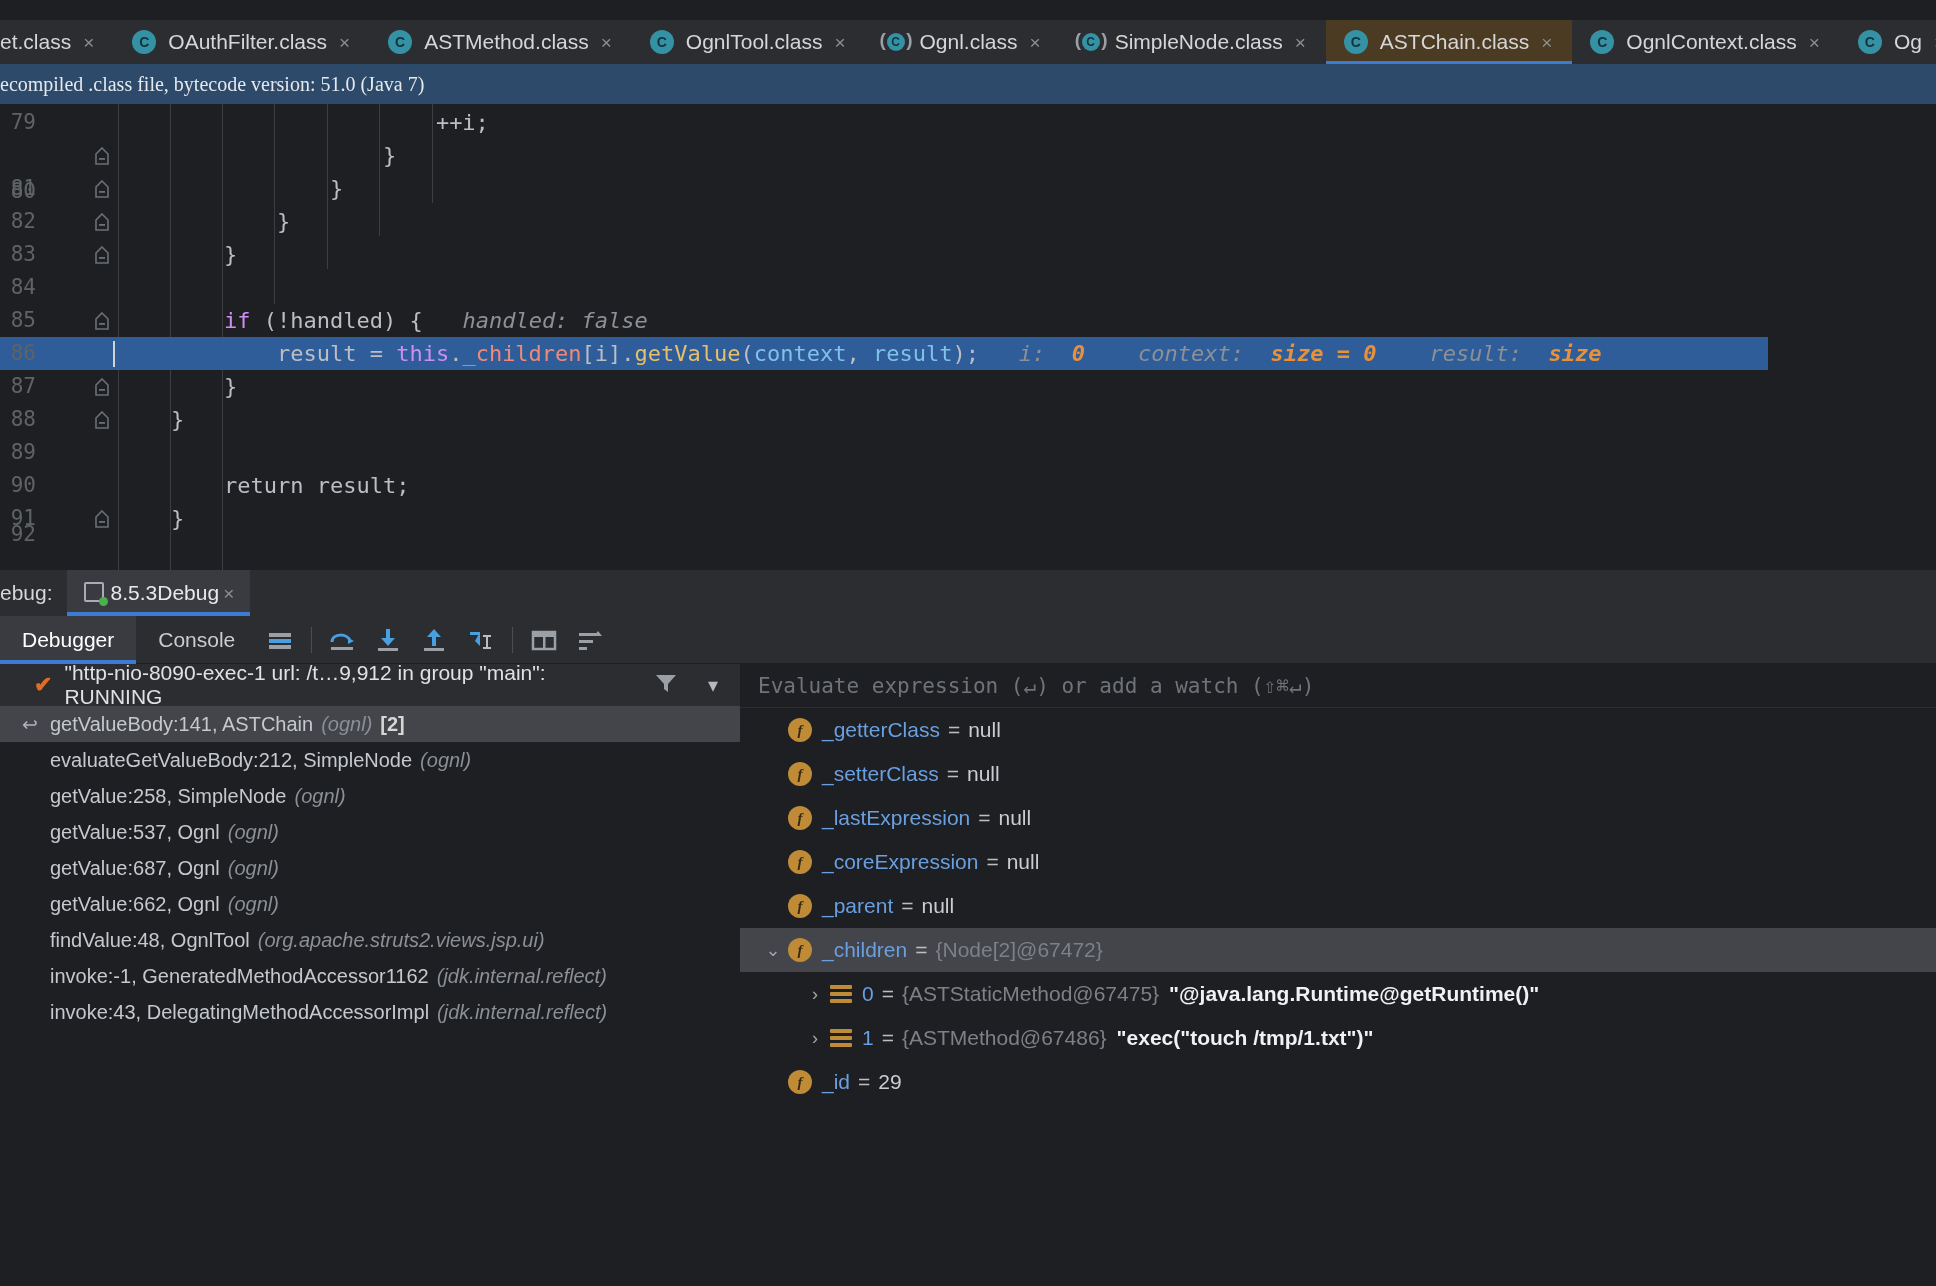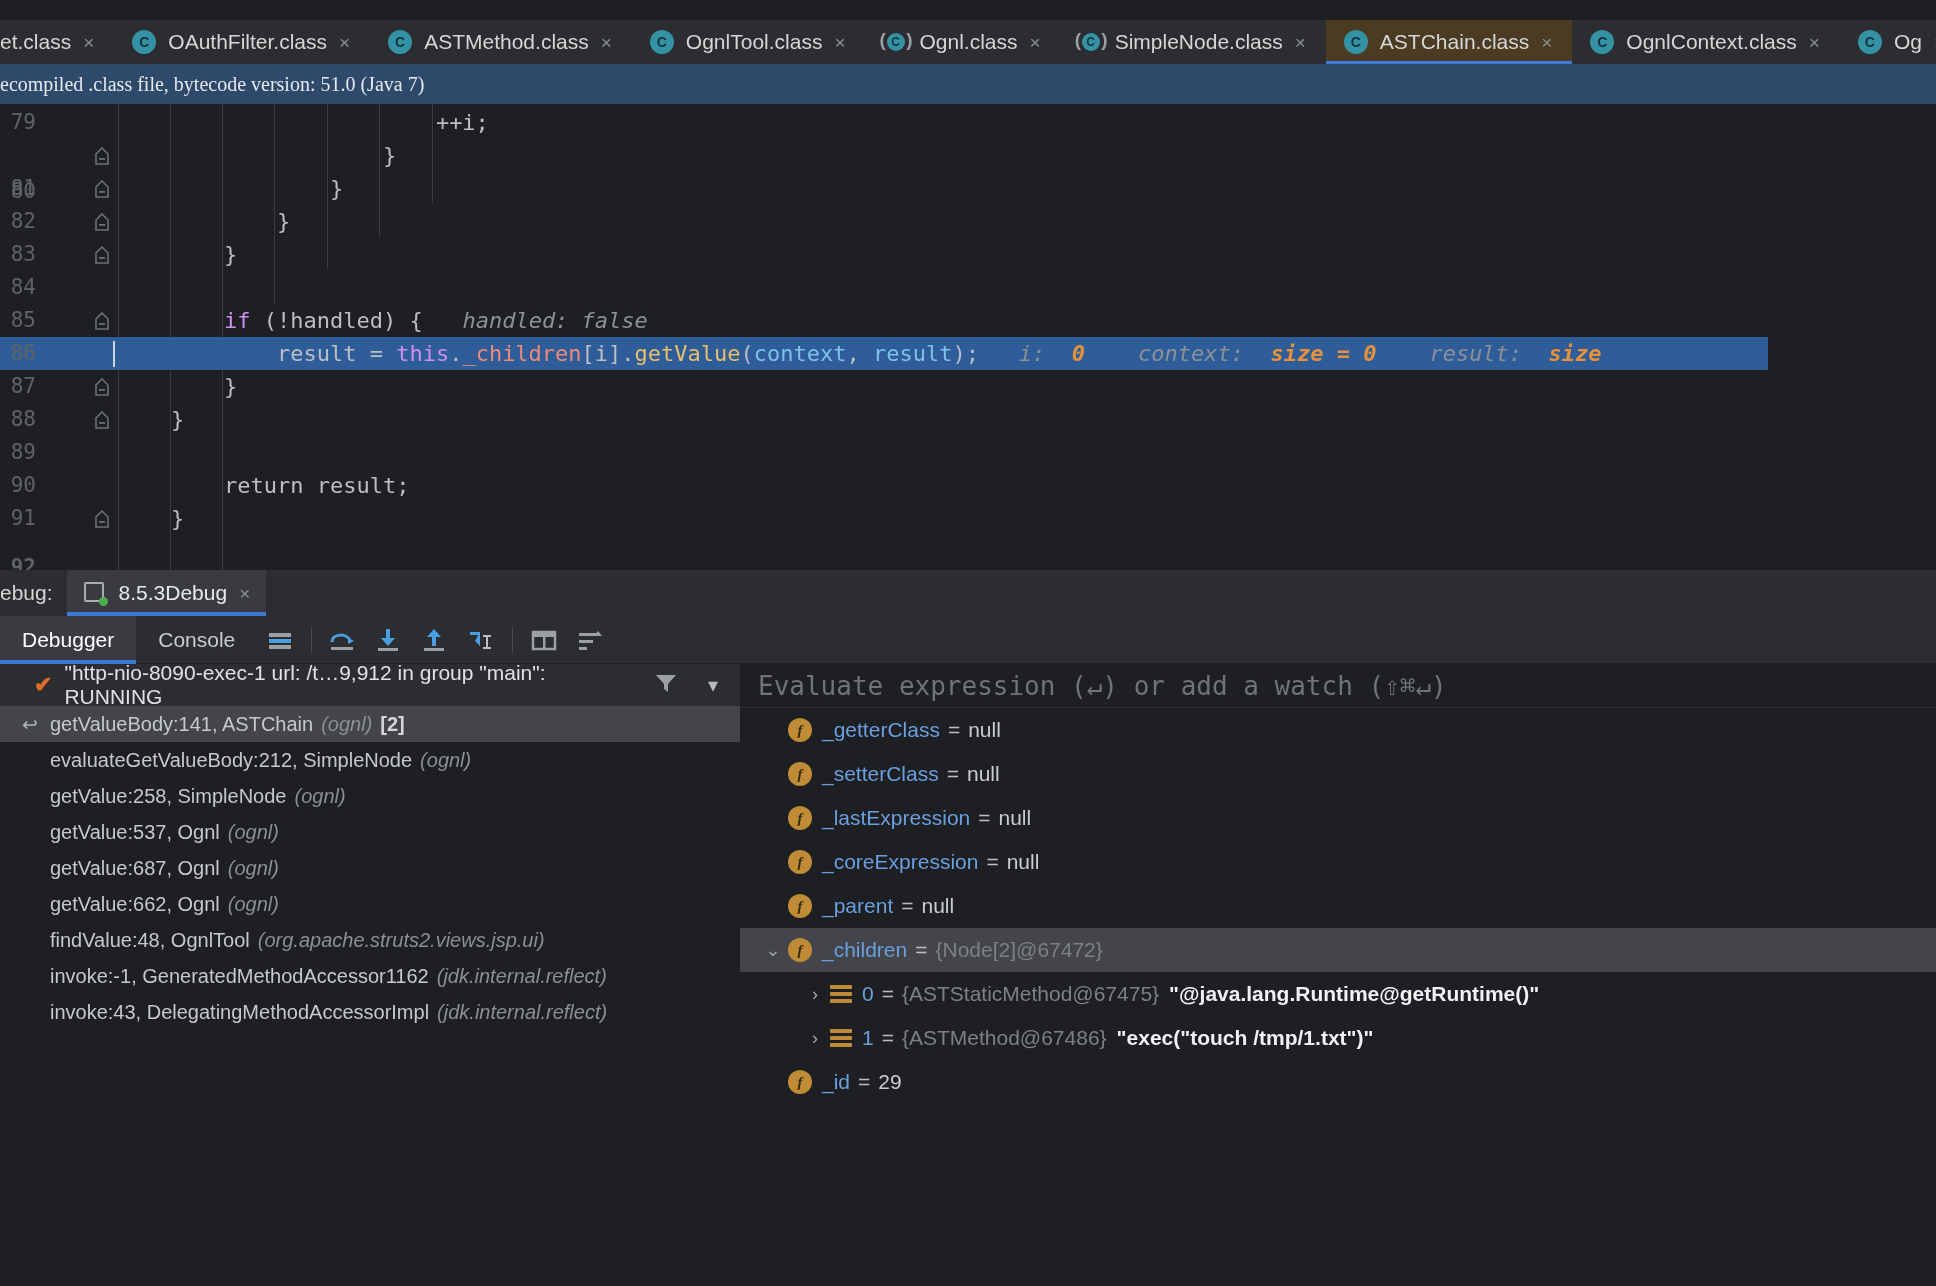--- a/index.html
+++ b/index.html
@@ -85,21 +85,21 @@
 
   
   .dbgheader{
     position:absolute; left:0; top:570px; width:1936px; height:46px;
     background:#2b2d30; display:flex; align-items:center; gap:0;
   }
   .dbglabel{
     font-size:21px; color:#d6d6d6; padding-left:0px; padding-right:14px;
   }
   .dbgtab{
-    display:flex; align-items:center; gap:12px; height:46px; padding:0 16px;
+    display:flex; align-items:center; gap:4px; height:46px; padding:0 16px;
     background:#393b40; position:relative; font-size:21px; color:#e6e9ed;
   }
   .dbgtab::after{
     content:""; position:absolute; left:0; right:0; bottom:0; height:4px; background:#3b7bd4;
   }
   .runicon{ position:relative; width:24px; height:24px; }
   .runicon .sq{
     position:absolute; left:1px; top:1px; width:20px; height:20px;
     border:2px solid #a9adb3; border-radius:2px;
   }
@@ -145,21 +145,21 @@
     position:absolute; left:22px; color:#b0b4ba; font-size:19px;
   }
 
   
   .vars{
     position:absolute; left:740px; top:664px; width:1196px; height:622px;
     background:#1e1f22; overflow:hidden;
   }
   .watchbar{
     height:44px; display:flex; align-items:center; padding-left:18px;
-    background:#1e1f22; color:#6f737a; font-size:26px;
+    background:#1e1f22; color:#6f737a; font-size:21px;
     font-family:"DejaVu Sans Mono", monospace;
     border-bottom:1px solid #2b2d30;
   }
   .varrow{
     height:44px; display:flex; align-items:center; white-space:nowrap;
     font-size:21px; color:#bcbec4;
   }
   .varrow.sel{ background:#43454a; }
   .chev{ width:30px; text-align:center; color:#a3a7ad; font-size:18px; flex:0 0 auto; }
   .ficon{
@@ -337,21 +337,21 @@
       <div class="growline" style="top: 398px;"></div>
       <div class="lnum" style="top: 398px;">91</div>
       <div class="fold" style="top: 398px;">
         <svg width="20" height="22" viewBox="0 0 20 22">
           <path d="M10 3 L16 9 L16 19 L4 19 L4 9 Z" fill="none" stroke="#6b7075" stroke-width="1.6"></path>
           <rect x="7" y="13" width="6" height="1.8" fill="#6b7075"></rect>
         </svg>
       </div>
       <div class="codetext" style="top: 398px; left: 118px;"><span class="pln">    }</span></div>
       <div class="growline" style="top: 431px;"></div>
-      <div class="lnum" style="top: 447px; font-weight: bold;">92</div>
+      <div class="lnum" style="top: 414px;">92</div>
       <div class="codetext" style="top: 431px; left: 118px;"><span class="pln"></span></div>
     </div>
 
   <div class="dbgheader">
     <span class="dbglabel">ebug:</span>
     <div class="dbgtab">
       <span class="runicon">
         <span class="sq"></span>
           <span class="dot"></span>
       </span>

